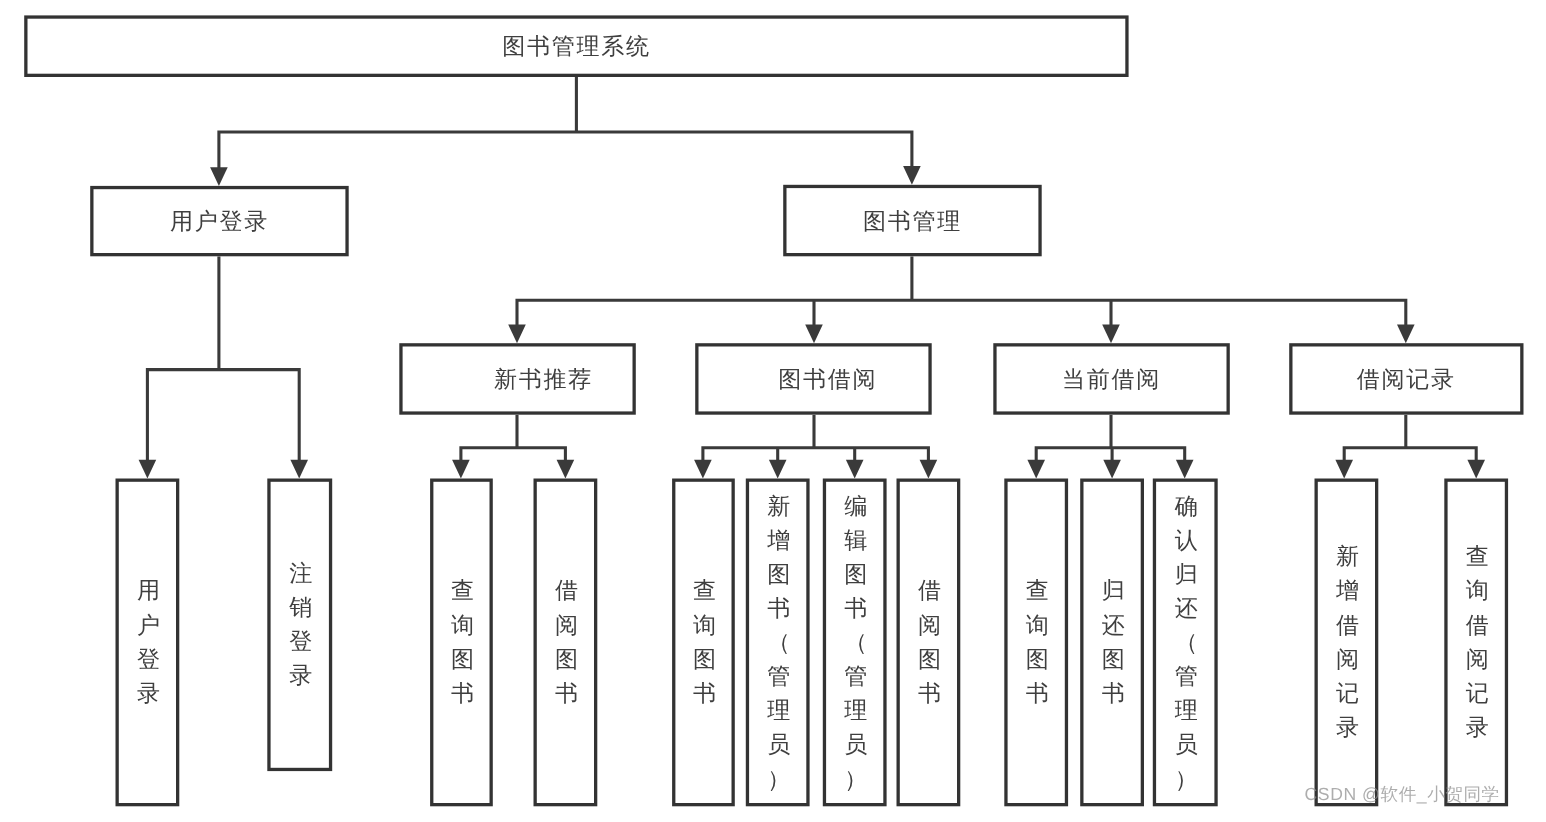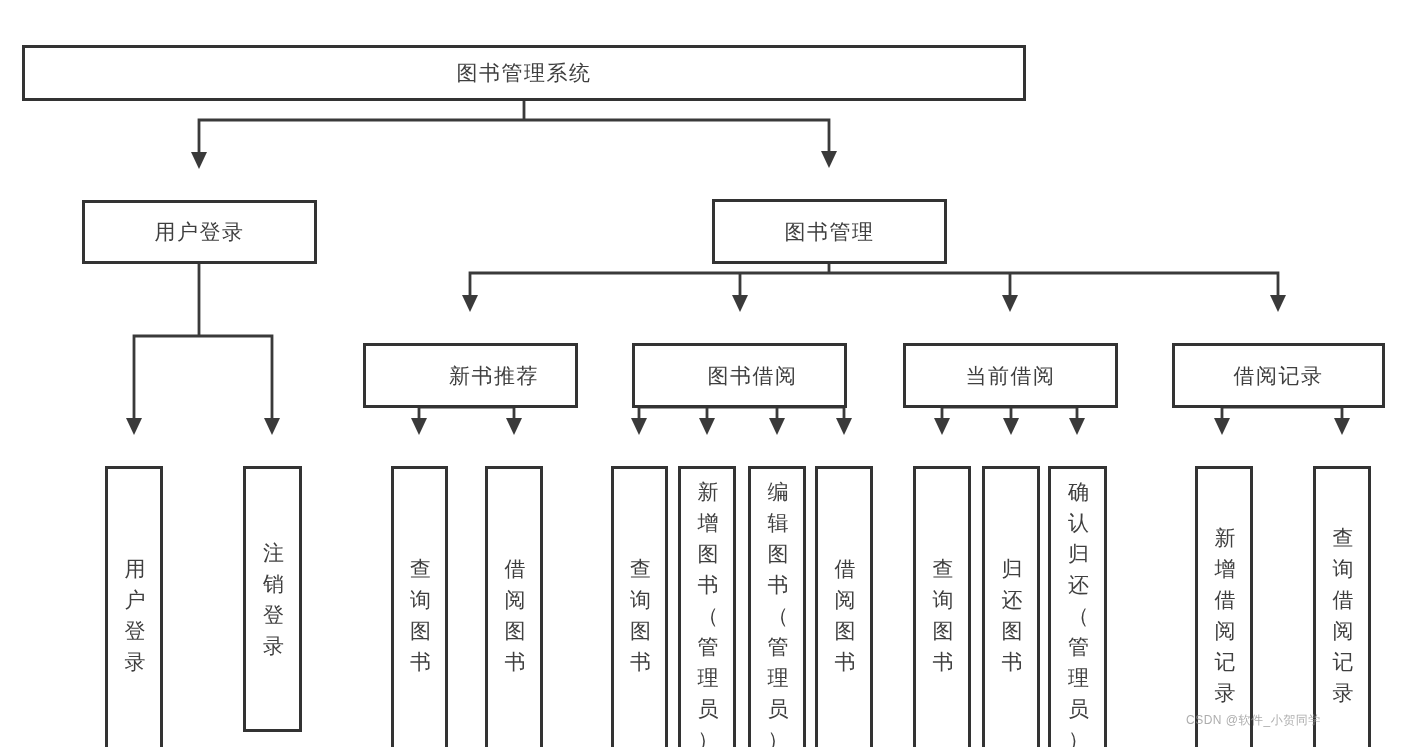--- a/index.html
+++ b/index.html
@@ -25,41 +25,40 @@
   }
   .box {
     position: absolute;
     box-sizing: border-box;
     border: 3px solid #333333;
     background: #ffffff;
     display: flex;
     align-items: center;
     justify-content: center;
     color: #3f3f3f;
-    margin-top: 31px;
   }
   .h-box {
     font-size: 21px;
     letter-spacing: 1.5px;
     white-space: nowrap;
   }
   .leaf-label {
     width: 23px;
     word-break: break-all;
     line-break: anywhere;
     overflow-wrap: anywhere;
     line-height: 31px;
     font-size: 21px;
     text-align: right;
   }
   .watermark {
     position: absolute;
     left: 1186px;
     top: 712px;
-    font-size: 12px;
+    font-size: 16px;
     letter-spacing: 0.5px;
     color: rgba(145,145,145,0.75);
     white-space: nowrap;
   }
 </style>
 </head>
 <body>
 
 <div class="stage">
 

